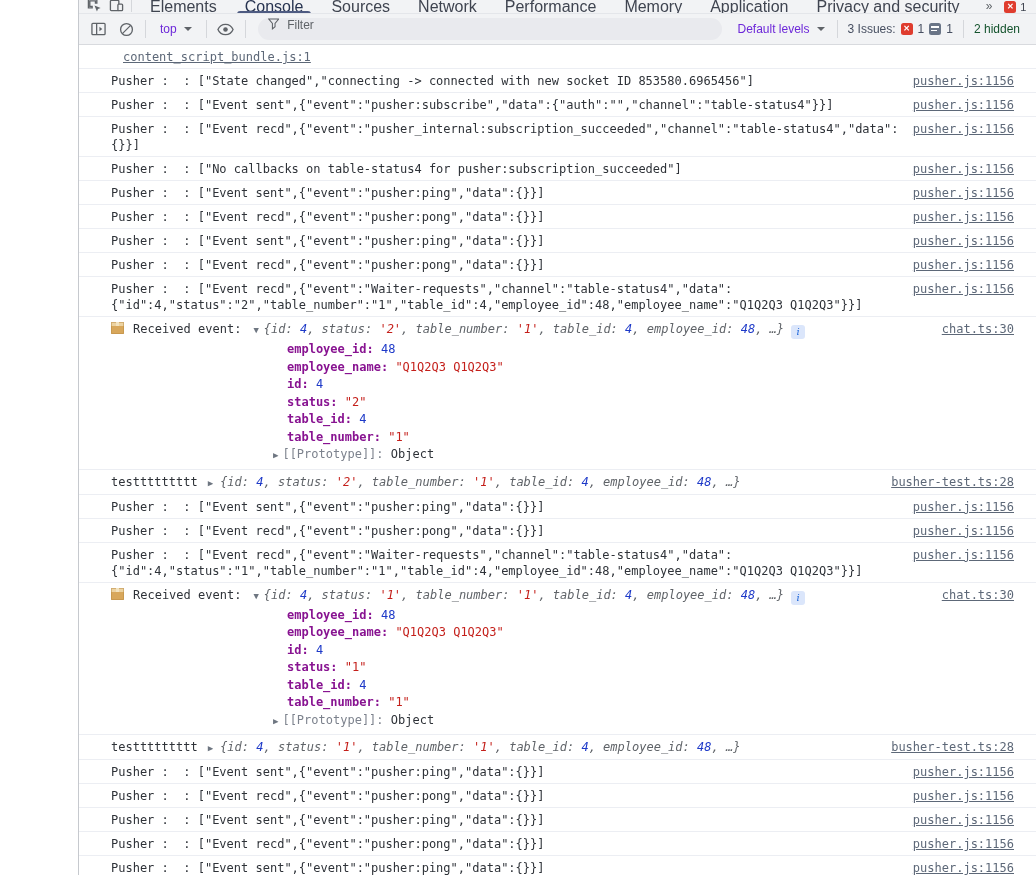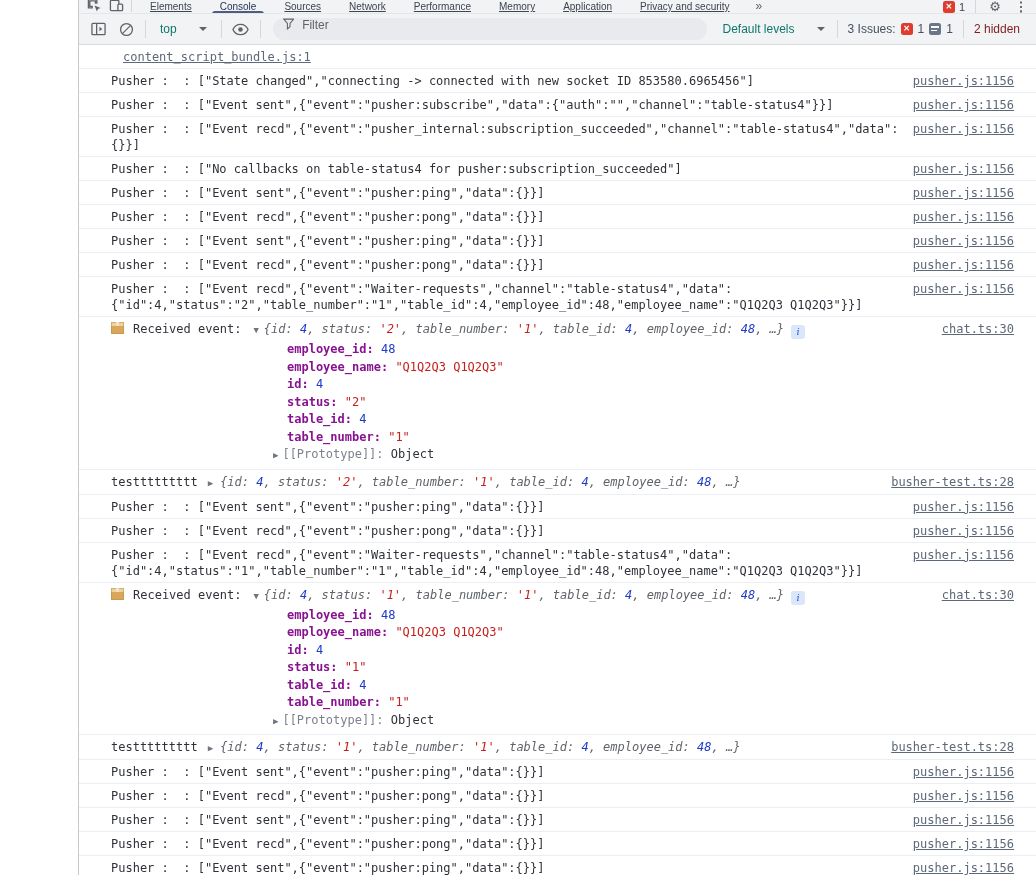--- a/index.html
+++ b/index.html
@@ -9,21 +9,21 @@
     border-left:1px solid #c6c9ce; display:flex; flex-direction:column; background:#fff; }
 
   
   .tabbar { height:14px; background:#f2f3f5; border-bottom:1px solid #e4e6ea;
     display:flex; align-items:flex-start; overflow:hidden; padding-left:4px; position:relative; }
   .tb-icon { width:22px; height:20px; margin-top:-5px; display:flex; align-items:center;
     justify-content:center; background:none; border:none; color:#5f6368; flex:none; }
   .vsep { width:1px; height:16px; background:#d5d7db; margin:0 4px; flex:none; }
   .vsep.cut { margin-top:-4px; }
   .tab-strip { display:flex; height:14px; }
-  .tab { position:relative; padding:0 14px; font-size:10px; line-height:13px; color:#3f4450;
+  .tab { position:relative; padding:0 14px; font-size:16px; line-height:13px; color:#3f4450;
     white-space:nowrap; cursor:default;text-decoration:underline; }
   .tab.selected { color:#273350; }
   .tab.selected::after { content:""; position:absolute; left:6px; right:6px; bottom:0;
     height:3px; border-radius:3px 3px 0 0; background:#4e5b82; }
   .more-chevron { font-size:12px; line-height:12px; color:#5f6368; padding:0 12px; }
   .tabbar-right { margin-left:auto; display:flex; align-items:center; height:14px; padding-right:8px; gap:10px; }
   .err-chip { display:flex; align-items:center; gap:4px; font-size:11px; color:#3f4450; margin-top:-1px; }
   .badge-err { width:12px; height:12px; background:#df3c2e; border-radius:2.5px; color:#fff;
     font-size:8px; line-height:12px; text-align:center; font-weight:bold; display:inline-block; }
   .badge-msg { width:12px; height:12px; background:#6a7587; border-radius:2.5px; display:inline-block; position:relative; }
@@ -31,32 +31,32 @@
   .badge-msg::after  { content:""; position:absolute; left:2px; right:4px; top:6.5px; height:1.5px; background:#fff; }
   .gear { font-size:13px; color:#5f6368; margin-top:-2px; }
   .dots { font-size:13px; font-weight:bold; color:#5f6368; margin-top:-2px; }
 
   
   .toolbar { height:31px; background:#f2f3f5; border-bottom:1px solid #d8dade;
     display:flex; align-items:center; padding:0 10px 0 6px; gap:2px; flex:none; }
   .tool-btn { width:26px; height:24px; border:none; background:none; display:flex;
     align-items:center; justify-content:center; color:#5f6368; flex:none; border-radius:3px; }
   .tb-sep { width:1px; height:18px; background:#d5d7db; margin:0 4px; flex:none; }
-  .select-like { display:flex; align-items:center; gap:22px; font-size:12px; color:#0f766e;
+  .select-like { display:flex; align-items:center; gap:7px; font-size:12px; color:#6d28d9;
     padding:0 8px; height:24px; border-radius:3px; flex:none; background:none; border:none; }
   .caret-down { width:0; height:0; border-left:4px solid transparent; border-right:4px solid transparent;
     border-top:4.5px solid #5f6368; display:inline-block; }
   .filter-wrap { flex:1; max-width:484px; height:22px; background:#e9eaee; border-radius:11px;
     display:flex; align-items:flex-start; padding:0 10px; gap:8px; margin:0 6px; }
   .filter-wrap input { border:none; outline:none; background:transparent; font-size:12px;
     color:#202124; width:100%; font-family:"Liberation Sans",sans-serif; }
   .filter-wrap input::placeholder { color:#5f6368; }
   .toolbar-right { margin-left:auto; display:flex; align-items:center; }
   .issues { display:flex; align-items:center; gap:5px; font-size:12px; color:#474f61; padding:0 6px; background:none; border:none; height:24px; }
-  .hidden-lbl { font-size:12px; color:#7f1d1d; padding:0 6px; }
+  .hidden-lbl { font-size:12px; color:#14532d; padding:0 6px; }
 
   
   .log { flex:1; overflow:hidden; background:#fff;
     font-family:"DejaVu Sans Mono", monospace; font-size:12px; color:#2e3238; }
   .row { display:flex; padding:4px 22px 3px 32px; border-bottom:1px solid #eceef3; line-height:16px; }
   .msg { flex:1; white-space:pre-wrap; word-break:break-word; }
   .src { margin-left:12px; align-self:flex-start; white-space:nowrap; color:#5d6878;
     text-decoration:underline; font-size:12px; }
   .pkg { display:inline-block; width:13px; height:12px; border-radius:1px; vertical-align:-1px;
     background:linear-gradient(180deg,#ecd3a2 0 4px,#d8a75b 4px); box-shadow:inset 0 0 0 0.5px #b98a43;

